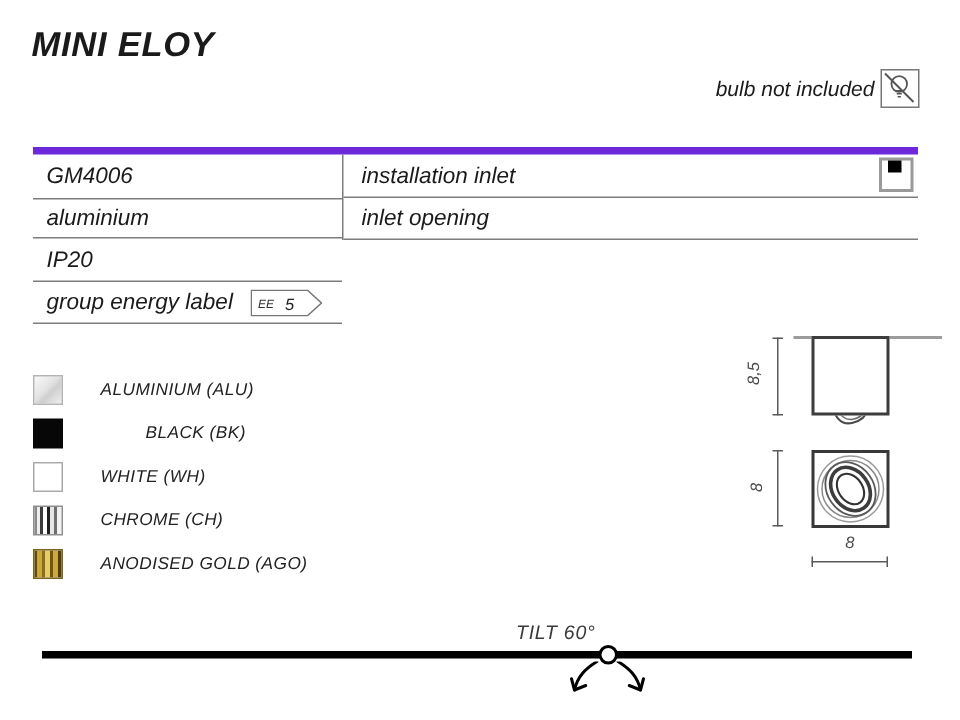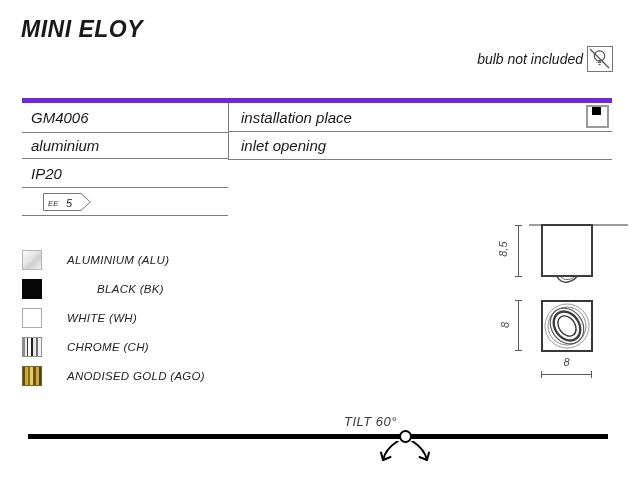--- a/index.html
+++ b/index.html
@@ -77,30 +77,31 @@
       <div class="cell h30">
         <span>GM4006</span>
       </div>
       <div class="cell h26">
         <span>aluminium</span>
       </div>
       <div class="cell h29">
         <span>IP20</span>
       </div>
       <div class="cell h28">
+        <span>group energy label</span>
         <svg class="energy-badge" viewBox="0 0 48 18">
           <polygon points="0.5,0.5 38,0.5 47.3,9 38,17.5 0.5,17.5" fill="#ffffff" stroke="#777" stroke-width="1"></polygon>
           <text x="5" y="12.5" font-size="8" fill="#333">EE</text>
           <text x="23" y="13.5" font-size="11" fill="#222">5</text>
         </svg>
       </div>
     </div>
     <div class="col-r">
       <div class="cell h29">
-        <span>installation place</span>
+        <span>installation inlet</span>
         <span class="install-icon">
             <span class="blk"></span>
           </span>
       </div>
       <div class="cell h28">
         <span>inlet opening</span>
       </div>
     </div>
   </div>
 

